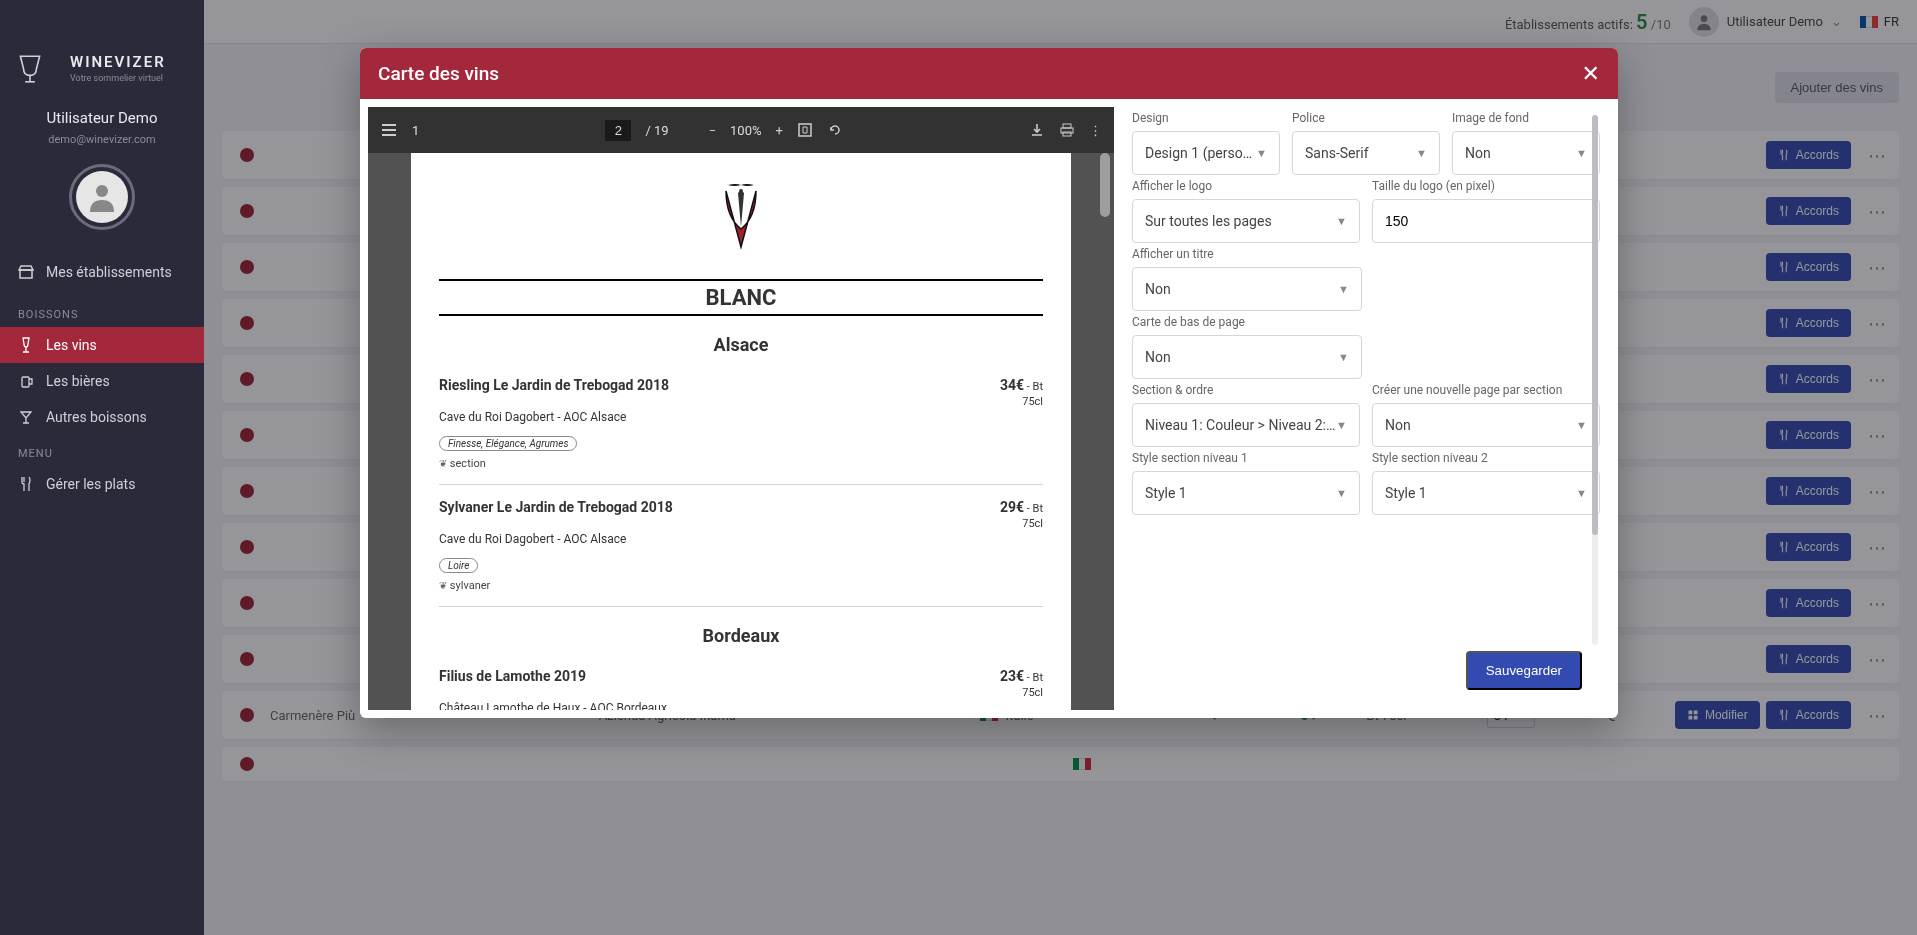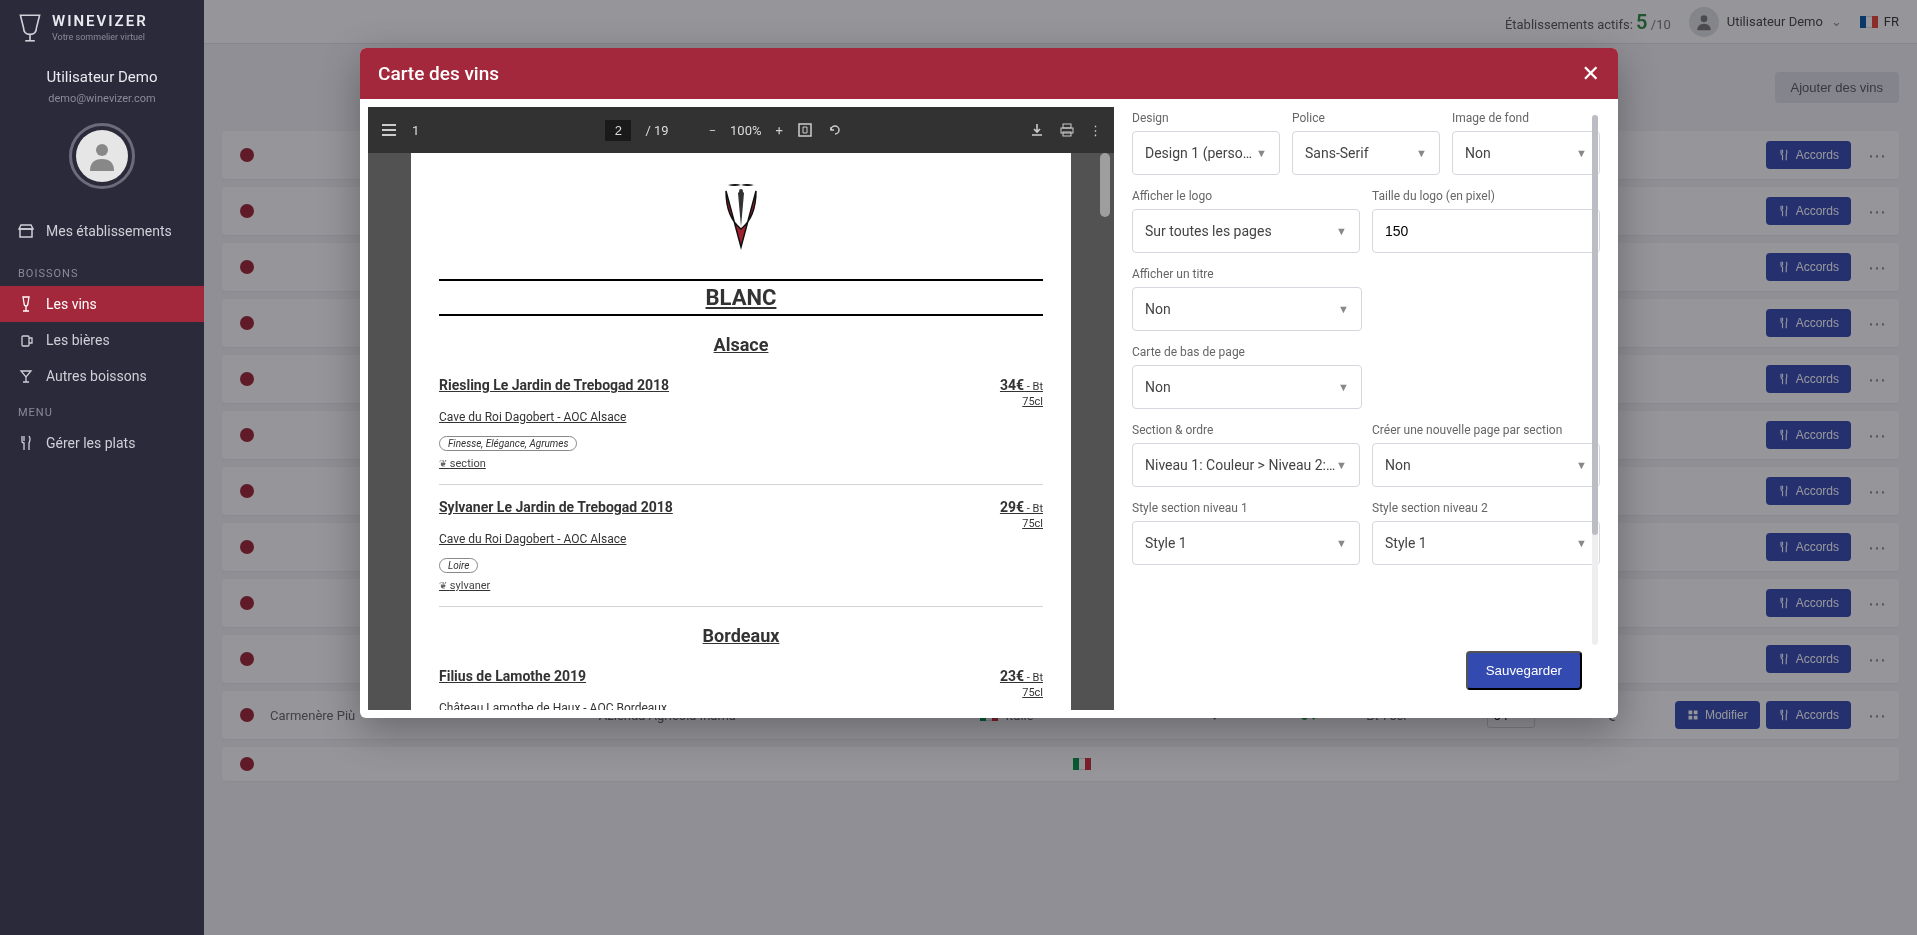--- a/index.html
+++ b/index.html
@@ -1,21 +1,21 @@
 <!DOCTYPE html>
 <html><head>
 <meta charset="utf-8">
 <style>
 * { margin:0; padding:0; box-sizing:border-box; }
 body { font-family: -apple-system, BlinkMacSystemFont, "Segoe UI", Roboto, sans-serif; background:#f0f0f2; color:#333; overflow:hidden; width:1917px; height:935px; position:relative; }
 .app { display:flex; height:935px; }
 
 
 .sidebar { width:204px; background:#2a2a3a; color:#b8b8c8; flex-shrink:0; display:flex; flex-direction:column; }
-.brand { display:flex; align-items:center; gap:6px; padding:12px 14px; }
+.brand { display:flex; align-items:center; gap:24px; padding:12px 14px;margin-top:41px; }
 .brand-mark { width:32px; height:32px; }
 .brand-text { display:flex; flex-direction:column; line-height:1; }
 .brand-name { color:#e9e9f0; font-size:15px; letter-spacing:2px; font-weight:600; }
 .brand-tag { color:#8a8a98; font-size:9px; margin-top:4px; }
 .user-block { text-align:center; padding:12px 8px 8px; }
 .user-name { color:#e9e9f0; font-size:15px; }
 .user-email { color:#8a8a98; font-size:11px; margin-top:6px; }
 .avatar-ring { width:66px; height:66px; border-radius:50%; border:3px solid #6b6b7b; margin:18px auto 10px; display:flex; align-items:center; justify-content:center; }
 .avatar-inner { width:52px; height:52px; border-radius:50%; background:#e6e6e6; display:flex; align-items:center; justify-content:center; }
 .nav-section { padding:6px 0; }
@@ -75,21 +75,21 @@
 .modal-title { font-size:19px; font-weight:500; }
 .modal-close { font-size:22px; cursor:pointer; line-height:1; }
 .modal-body { flex:1; display:flex; overflow:hidden; }
 
 
 .pdf-pane { width:746px; background:#525252; display:flex; flex-direction:column; margin:8px 0 8px 8px; }
 .pdf-toolbar { height:46px; background:#323232; color:#ddd; display:flex; align-items:center; padding:0 12px; gap:14px; font-size:13px; }
 .pdf-toolbar .sep { flex:1; }
 .pdf-toolbar .pg-input { width:26px; background:#1a1a1a; color:#ddd; border:none; text-align:center; padding:3px; font-size:13px; }
 .pdf-toolbar .ico { cursor:pointer; opacity:.9; display:flex; align-items:center; }
-.pdf-scroll { flex:1; overflow:hidden; position:relative; padding:0 22px;text-decoration:underline; }
+.pdf-scroll { flex:1; overflow:hidden; position:relative; padding:0 22px; }
 .pdf-scrollbar { position:absolute; right:4px; top:0; width:10px; height:100%; }
 .pdf-thumb { position:absolute; right:0; top:0; width:10px; height:64px; background:#9e9e9e; border-radius:5px; }
 .page { background:#fff; width:660px; margin:0 auto; min-height:900px; padding:24px 28px; }
 .page-logo { text-align:center; margin-bottom:18px; }
 .page-logo svg { width:70px; height:80px; }
 .sec-title { text-align:center; font-size:22px; font-weight:700; margin:10px 0 6px; border-top:2px solid #000; border-bottom:2px solid #000; padding:4px 0; }
 .sub-title { text-align:center; font-size:18px; font-weight:700; margin:18px 0 14px; }
 .wine-entry { padding:8px 0 14px; border-bottom:1px solid #d4d4d4; margin-bottom:6px; }
 .wine-entry .row1 { display:flex; justify-content:space-between; font-weight:700; font-size:14px; }
 .wine-entry .row1 .price-box { text-align:right; font-weight:400; }
@@ -100,21 +100,21 @@
 .wine-entry .tags { margin-top:8px; }
 .wine-entry .tag { display:inline-block; border:1px solid #888; border-radius:10px; padding:1px 8px; font-size:10px; font-style:italic; }
 .wine-entry .grapes { font-size:11px; color:#444; margin-top:6px; }
 .wine-entry .grapes::before { content:"❦ "; font-size:10px; color:#666; }
 
 
 .settings { flex:1; padding:12px 18px 12px 18px; overflow:hidden; position:relative; }
 .settings-scroll { height:540px; overflow:hidden; position:relative; }
 .settings-scrollbar { position:absolute; right:2px; top:4px; width:6px; height:530px; background:#eee; border-radius:3px; }
 .settings-thumb { width:6px; height:420px; background:#bcbcc4; border-radius:3px; }
-.form-row { display:flex; gap:12px; margin-bottom:14px; }
+.form-row { display:flex; gap:12px; margin-bottom:4px; }
 .form-col { flex:1; display:flex; flex-direction:column; }
 .form-label { font-size:12px; color:#666; margin-bottom:6px; }
 .sel, .inp { border:1px solid #d6d6de; border-radius:4px; padding:10px 12px; font-size:14px; color:#444; background:#fff; display:flex; align-items:center; justify-content:space-between; height:44px; }
 .sel .caret { color:#888; font-size:11px; }
 .inp input { border:none; outline:none; font-size:14px; width:100%; }
 .modal-foot { display:flex; justify-content:flex-end; padding:0 18px 14px; }
 </style>
 </head>
 <body>
 

